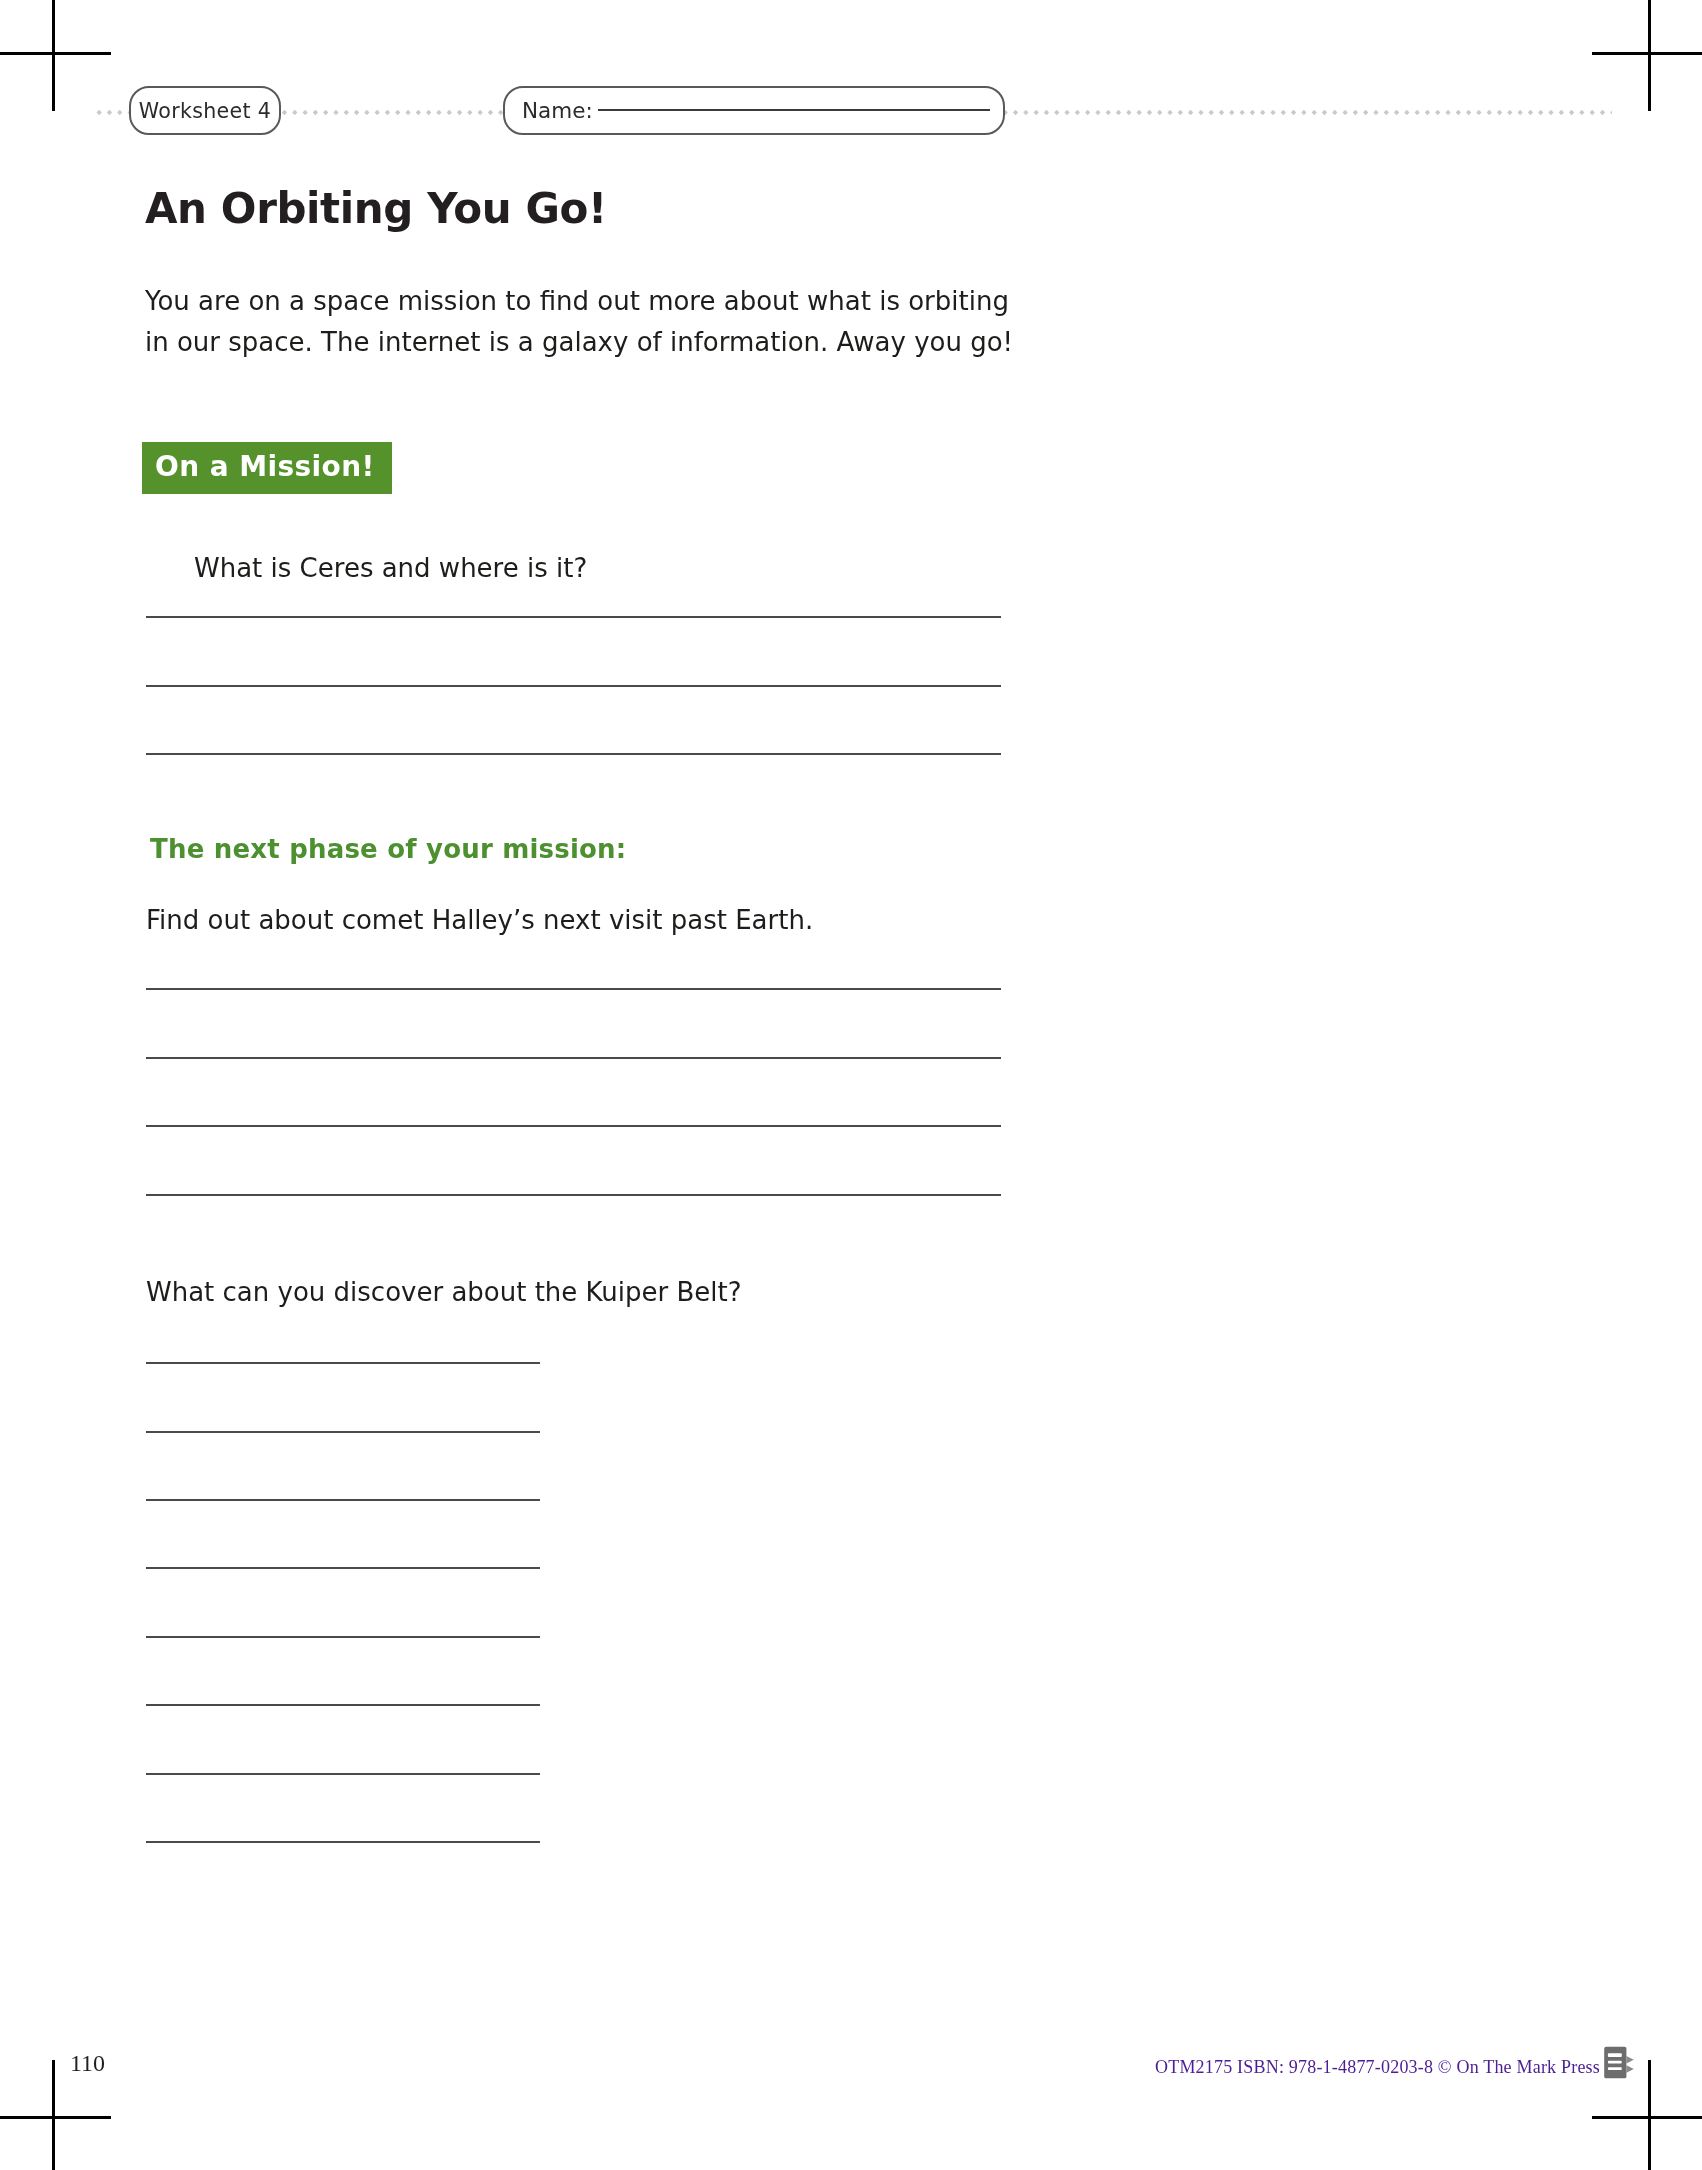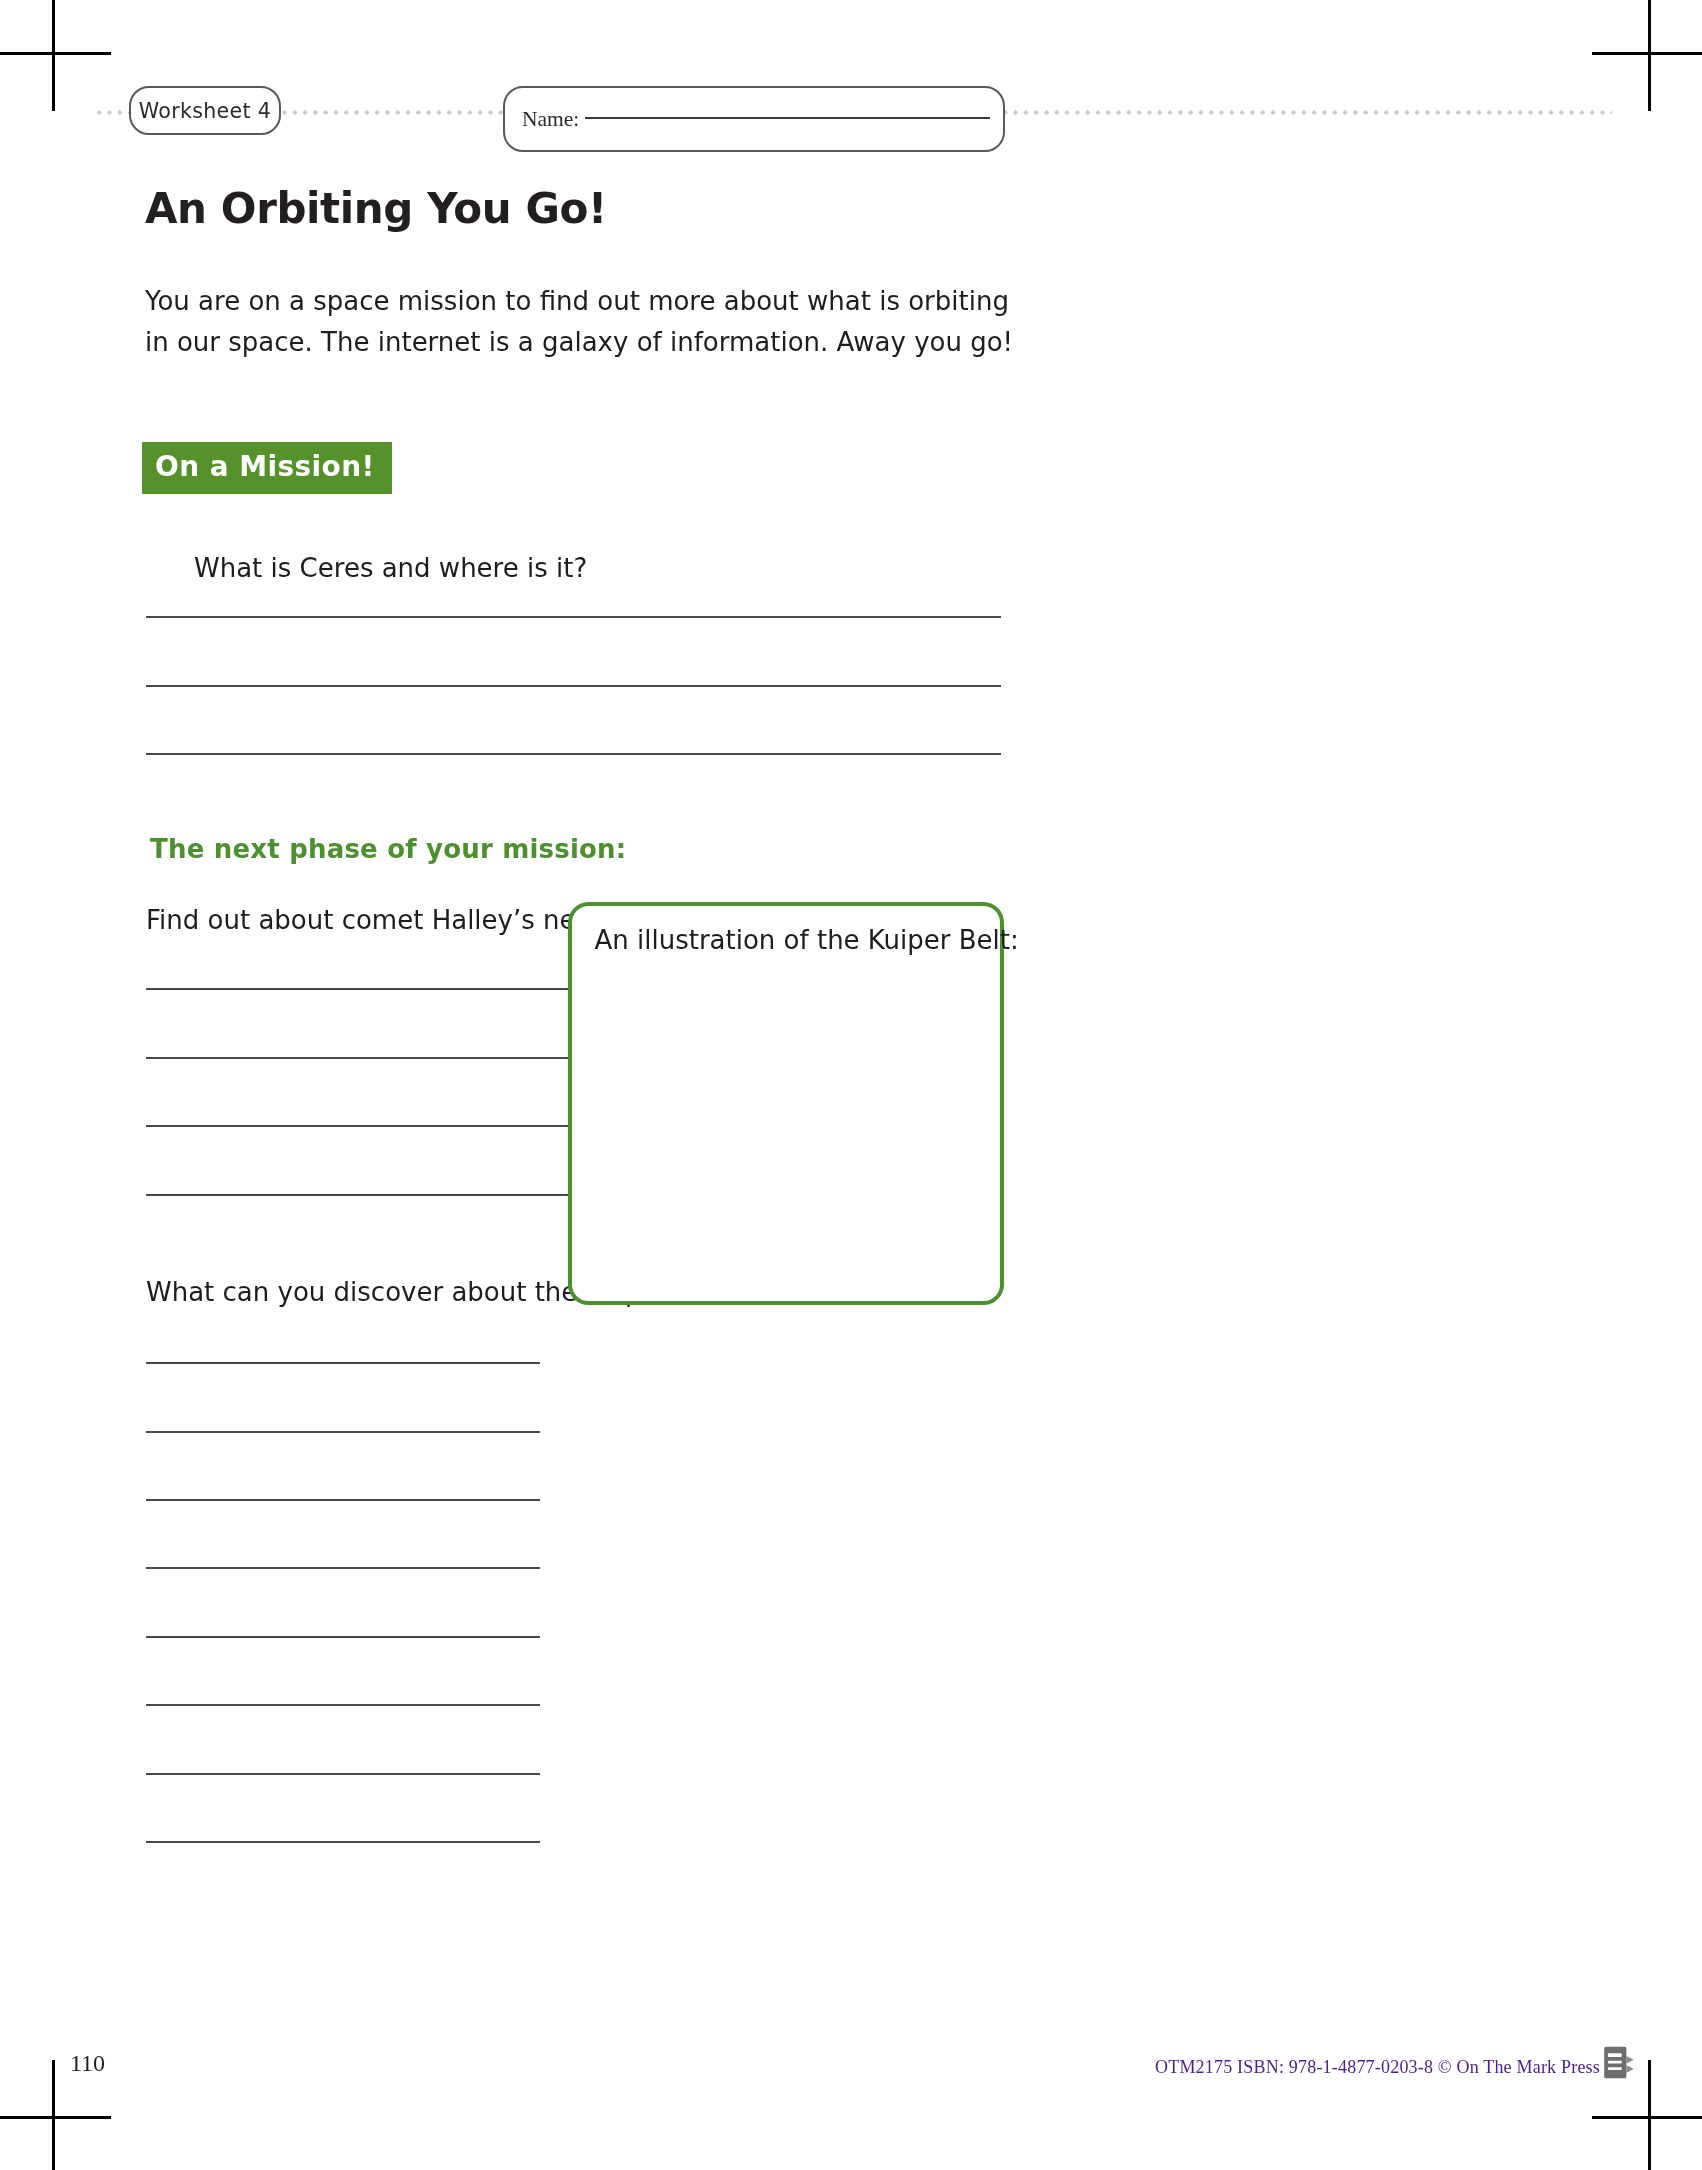--- a/index.html
+++ b/index.html
@@ -49,22 +49,21 @@
   #worksheet-tag {
     left: 129px;
     top: 86px;
     width: 152px;
     height: 49px;
   }
   #name-tag {
     left: 503px;
     top: 86px;
     width: 502px;
-    height: 66px;
-    font-family: Liberation Serif, serif;
+    height: 49px;
   }
   .tag-text {
     position: absolute;
     left: 0; top: 0;
     width: 100%;
     height: 100%;
     display: flex;
     align-items: center;
     justify-content: center;
     font-size: 20.6px;
@@ -260,23 +259,20 @@
   <div class="question" id="q3">What can you discover about the Kuiper Belt?</div>
   <div class="rule rule-narrow" style="top:1362px;"></div>
   <div class="rule rule-narrow" style="top:1431px;"></div>
   <div class="rule rule-narrow" style="top:1499px;"></div>
   <div class="rule rule-narrow" style="top:1567px;"></div>
   <div class="rule rule-narrow" style="top:1636px;"></div>
   <div class="rule rule-narrow" style="top:1704px;"></div>
   <div class="rule rule-narrow" style="top:1773px;"></div>
   <div class="rule rule-narrow" style="top:1841px;"></div>
 
-  <div id="illustration-box">
-    <div id="illustration-label">An illustration of the Kuiper Belt:</div>
-  </div>
 
   <div id="page-number">110</div>
   <div id="footer-credit">OTM2175   ISBN:  978-1-4877-0203-8 © On The Mark Press</div>
   <svg id="publisher-logo" viewBox="0 0 36 40" xmlns="http://www.w3.org/2000/svg">
     <rect x="2" y="2" width="24" height="34" rx="2" fill="#6d6d6d"></rect>
     <rect x="6" y="9" width="15" height="4" rx="1" fill="#ffffff"></rect>
     <rect x="6" y="17" width="15" height="3" rx="1" fill="#ffffff"></rect>
     <rect x="6" y="24" width="15" height="3" rx="1" fill="#ffffff"></rect>
     <path d="M26 12 L34 16 L26 20 Z" fill="#8a8a8a"></path>
     <path d="M26 22 L34 26 L26 30 Z" fill="#8a8a8a"></path>

